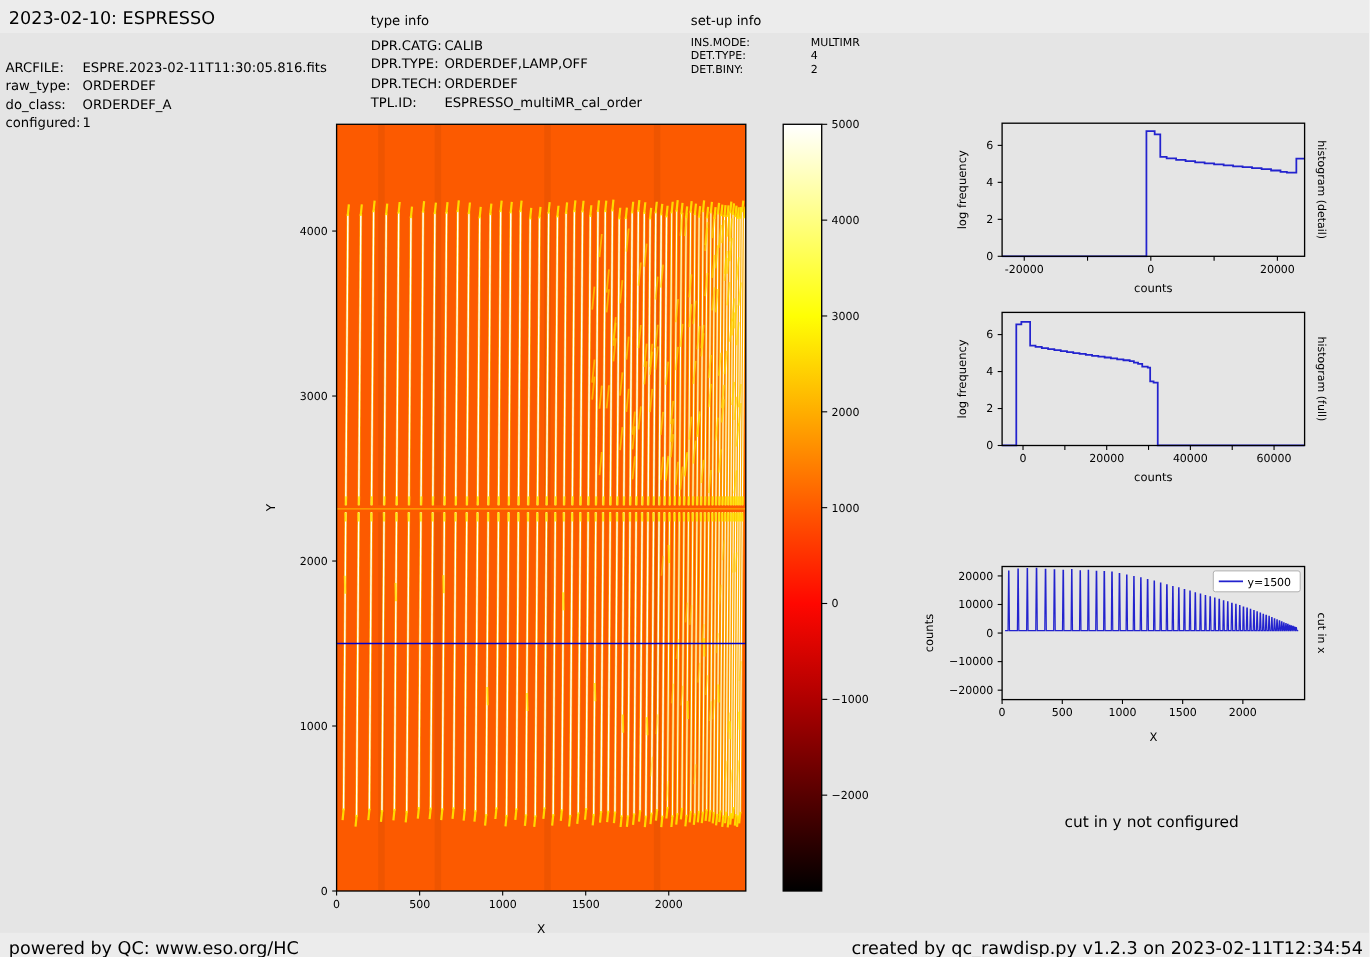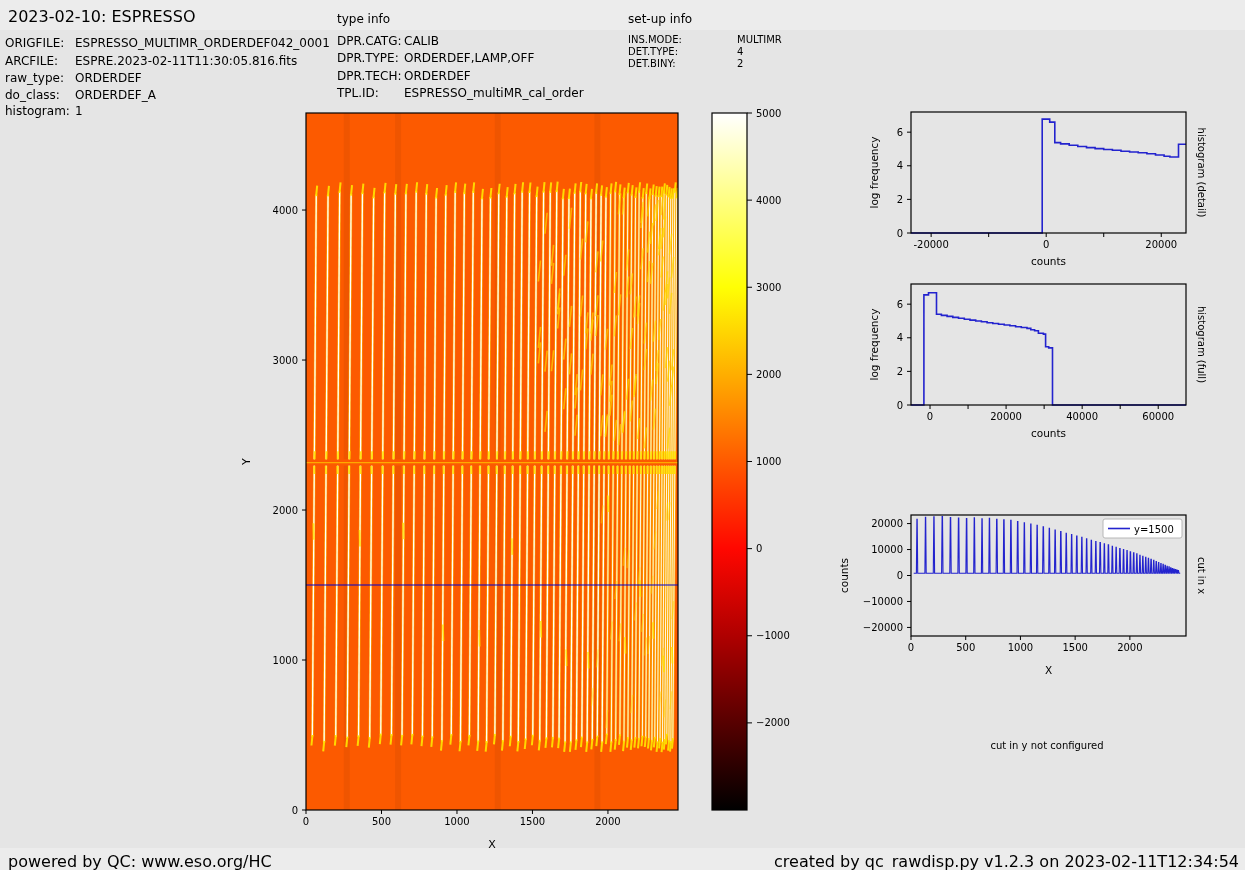--- a/index.html
+++ b/index.html
@@ -10,48 +10,45 @@
   #botband{top:848px;height:22px;}
   .t{position:absolute;white-space:nowrap;}
   .title{font-size:16px;}
   .sect{font-size:12px;}
   .row{font-size:12px;}
   .row .lab{display:inline-block;vertical-align:top;}
   .row .val{display:inline-block;vertical-align:top;}
   .clip{max-width:263px;overflow:hidden;}
   .setuprow{font-size:10px;}
   .foot{font-size:16px;}
-  .note{font-size:10px;}
+  .note{font-size:14px;}
   svg{position:absolute;left:0;top:0;}
 </style>
 </head>
 <body>
 <div id="page">
 
 <div class="band" id="topband"></div>
 <div class="band" id="botband"></div>
 
 <div class="t title" style="left:8px;top:7px;">2023-02-10: ESPRESSO</div>
 <div class="t sect" style="left:337px;top:12px;">type info</div>
 <div class="t sect" style="left:628px;top:12px;">set-up info</div>
 
-<div class="t row" style="left:5px;top:36px;">
-  <span class="lab" style="width:70px;">ORIGFILE:</span><span class="val clip">ESPRESSO_MULTIMR_ORDERDEF042_0001</span>
-</div>
 <div class="t row" style="left:5px;top:54px;">
   <span class="lab" style="width:70px;">ARCFILE:</span><span class="val">ESPRE.2023-02-11T11:30:05.816.fits</span>
 </div>
 <div class="t row" style="left:5px;top:71px;">
   <span class="lab" style="width:70px;">raw_type:</span><span class="val">ORDERDEF</span>
 </div>
 <div class="t row" style="left:5px;top:88px;">
   <span class="lab" style="width:70px;">do_class:</span><span class="val">ORDERDEF_A</span>
 </div>
 <div class="t row" style="left:5px;top:104px;">
-  <span class="lab" style="width:70px;">histogram:</span><span class="val">1</span>
+  <span class="lab" style="width:70px;">configured:</span><span class="val">1</span>
 </div>
 
 <div class="t row" style="left:337px;top:34px;">
   <span class="lab" style="width:67px;">DPR.CATG:</span><span class="val">CALIB</span>
 </div>
 <div class="t row" style="left:337px;top:51px;">
   <span class="lab" style="width:67px;">DPR.TYPE:</span><span class="val">ORDERDEF,LAMP,OFF</span>
 </div>
 <div class="t row" style="left:337px;top:69px;">
   <span class="lab" style="width:67px;">DPR.TECH:</span><span class="val">ORDERDEF</span>

